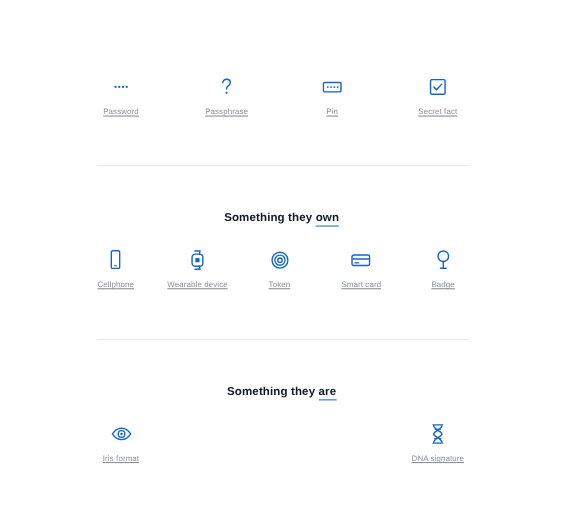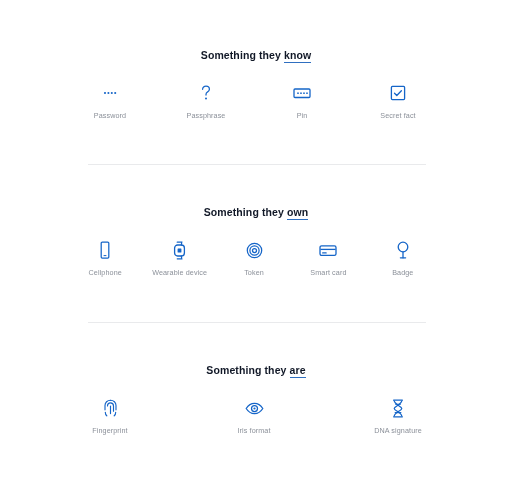--- a/index.html
+++ b/index.html
@@ -69,20 +69,21 @@
     display: block;
   }
 
   .icon-label {
     margin-top: 7px;
     font-size: 7.2px;
     color: #8b9099;
     line-height: 10px;
     letter-spacing: 0.1px;
     white-space: nowrap;
+    text-decoration: underline;
   }
 
   .divider {
     height: 1px;
     background: #e9eaec;
     margin: 0 86px 0 88px;
   }
 
   
   .sec-1 { padding-top: 48px; }
@@ -93,21 +94,20 @@
   .gap-div-bottom-1 { height: 40px; }
   .gap-div-top-2 { height: 44px; }
   .gap-div-bottom-2 { height: 40px; }
 </style>
 </head>
 <body>
 
 <div class="page">
 
   <div class="section sec-1">
-    <div class="section-heading"><span>Something they </span><span class="heading-underlined">know</span></div>
 
     <div class="gap-head"></div>
 
     <div class="icon-row">
 
       <div class="icon-cell">
         <div class="icon-glyph">
           <svg width="16" height="16" viewBox="0 0 16 16" fill="none">
             <circle cx="3" cy="8" r="1.05" fill="#1565c8"></circle>
             <circle cx="6.4" cy="8" r="1.05" fill="#1565c8"></circle>
@@ -228,33 +228,20 @@
   <div class="divider"></div>
   <div class="gap-div-bottom-2"></div>
 
   <div class="section sec-3">
     <div class="section-heading"><span>Something they </span><span class="heading-underlined">are</span></div>
 
     <div class="gap-head"></div>
 
     <div class="icon-row">
 
-      <div class="icon-cell">
-        <div class="icon-glyph">
-          <svg width="15" height="18" viewBox="0 0 15 18" fill="none">
-            <path d="M7.5 1.2C4.3 1.2 2 3.6 2 6.6v4.2" stroke="#1565c8" stroke-width="1.15" stroke-linecap="round" fill="none"></path>
-            <path d="M7.5 1.2c3.2 0 5.5 2.4 5.5 5.4v4.2" stroke="#1565c8" stroke-width="1.15" stroke-linecap="round" fill="none"></path>
-            <path d="M4.5 7c0-1.8 1.3-3.1 3-3.1s3 1.3 3 3.1v5.2" stroke="#1565c8" stroke-width="1.15" stroke-linecap="round" fill="none"></path>
-            <path d="M7.5 7v7.6" stroke="#1565c8" stroke-width="1.15" stroke-linecap="round"></path>
-            <path d="M2.3 13.2c0 1.6 0.6 2.8 1.5 3.6" stroke="#1565c8" stroke-width="1.15" stroke-linecap="round" fill="none"></path>
-            <path d="M12.7 13.2c0 1.6-0.6 2.8-1.5 3.6" stroke="#1565c8" stroke-width="1.15" stroke-linecap="round" fill="none"></path>
-          </svg>
-        </div>
-        <div class="icon-label">Fingerprint</div>
-      </div>
 
 
 
       <div class="icon-cell">
         <div class="icon-glyph">
           <svg width="19" height="13" viewBox="0 0 19 13" fill="none">
             <path d="M1.2 6.5C3.4 3 6.2 1.3 9.5 1.3s6.1 1.7 8.3 5.2c-2.2 3.5-5 5.2-8.3 5.2S3.4 10 1.2 6.5z" stroke="#1565c8" stroke-width="1.25" fill="none"></path>
             <circle cx="9.5" cy="6.5" r="3" stroke="#1565c8" stroke-width="1.25" fill="none"></circle>
             <circle cx="9.5" cy="6.5" r="1.1" fill="#1565c8"></circle>
           </svg>

